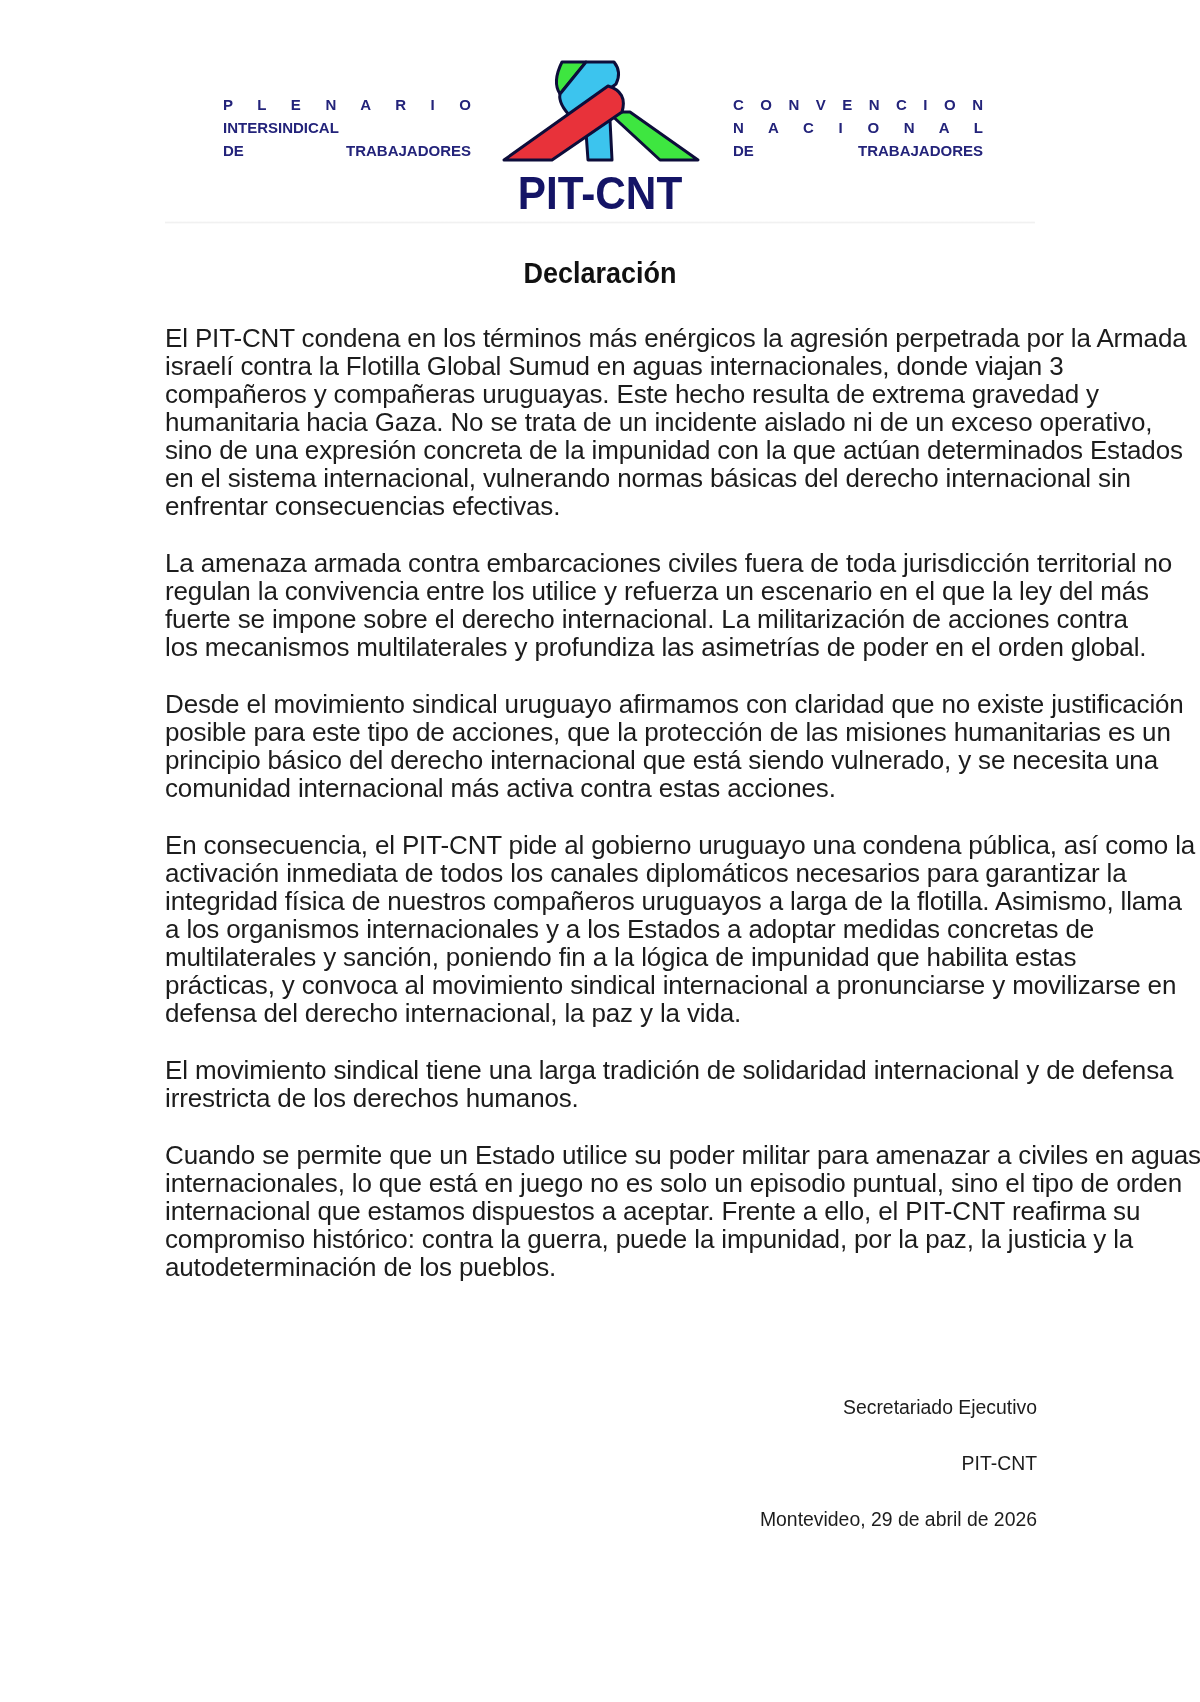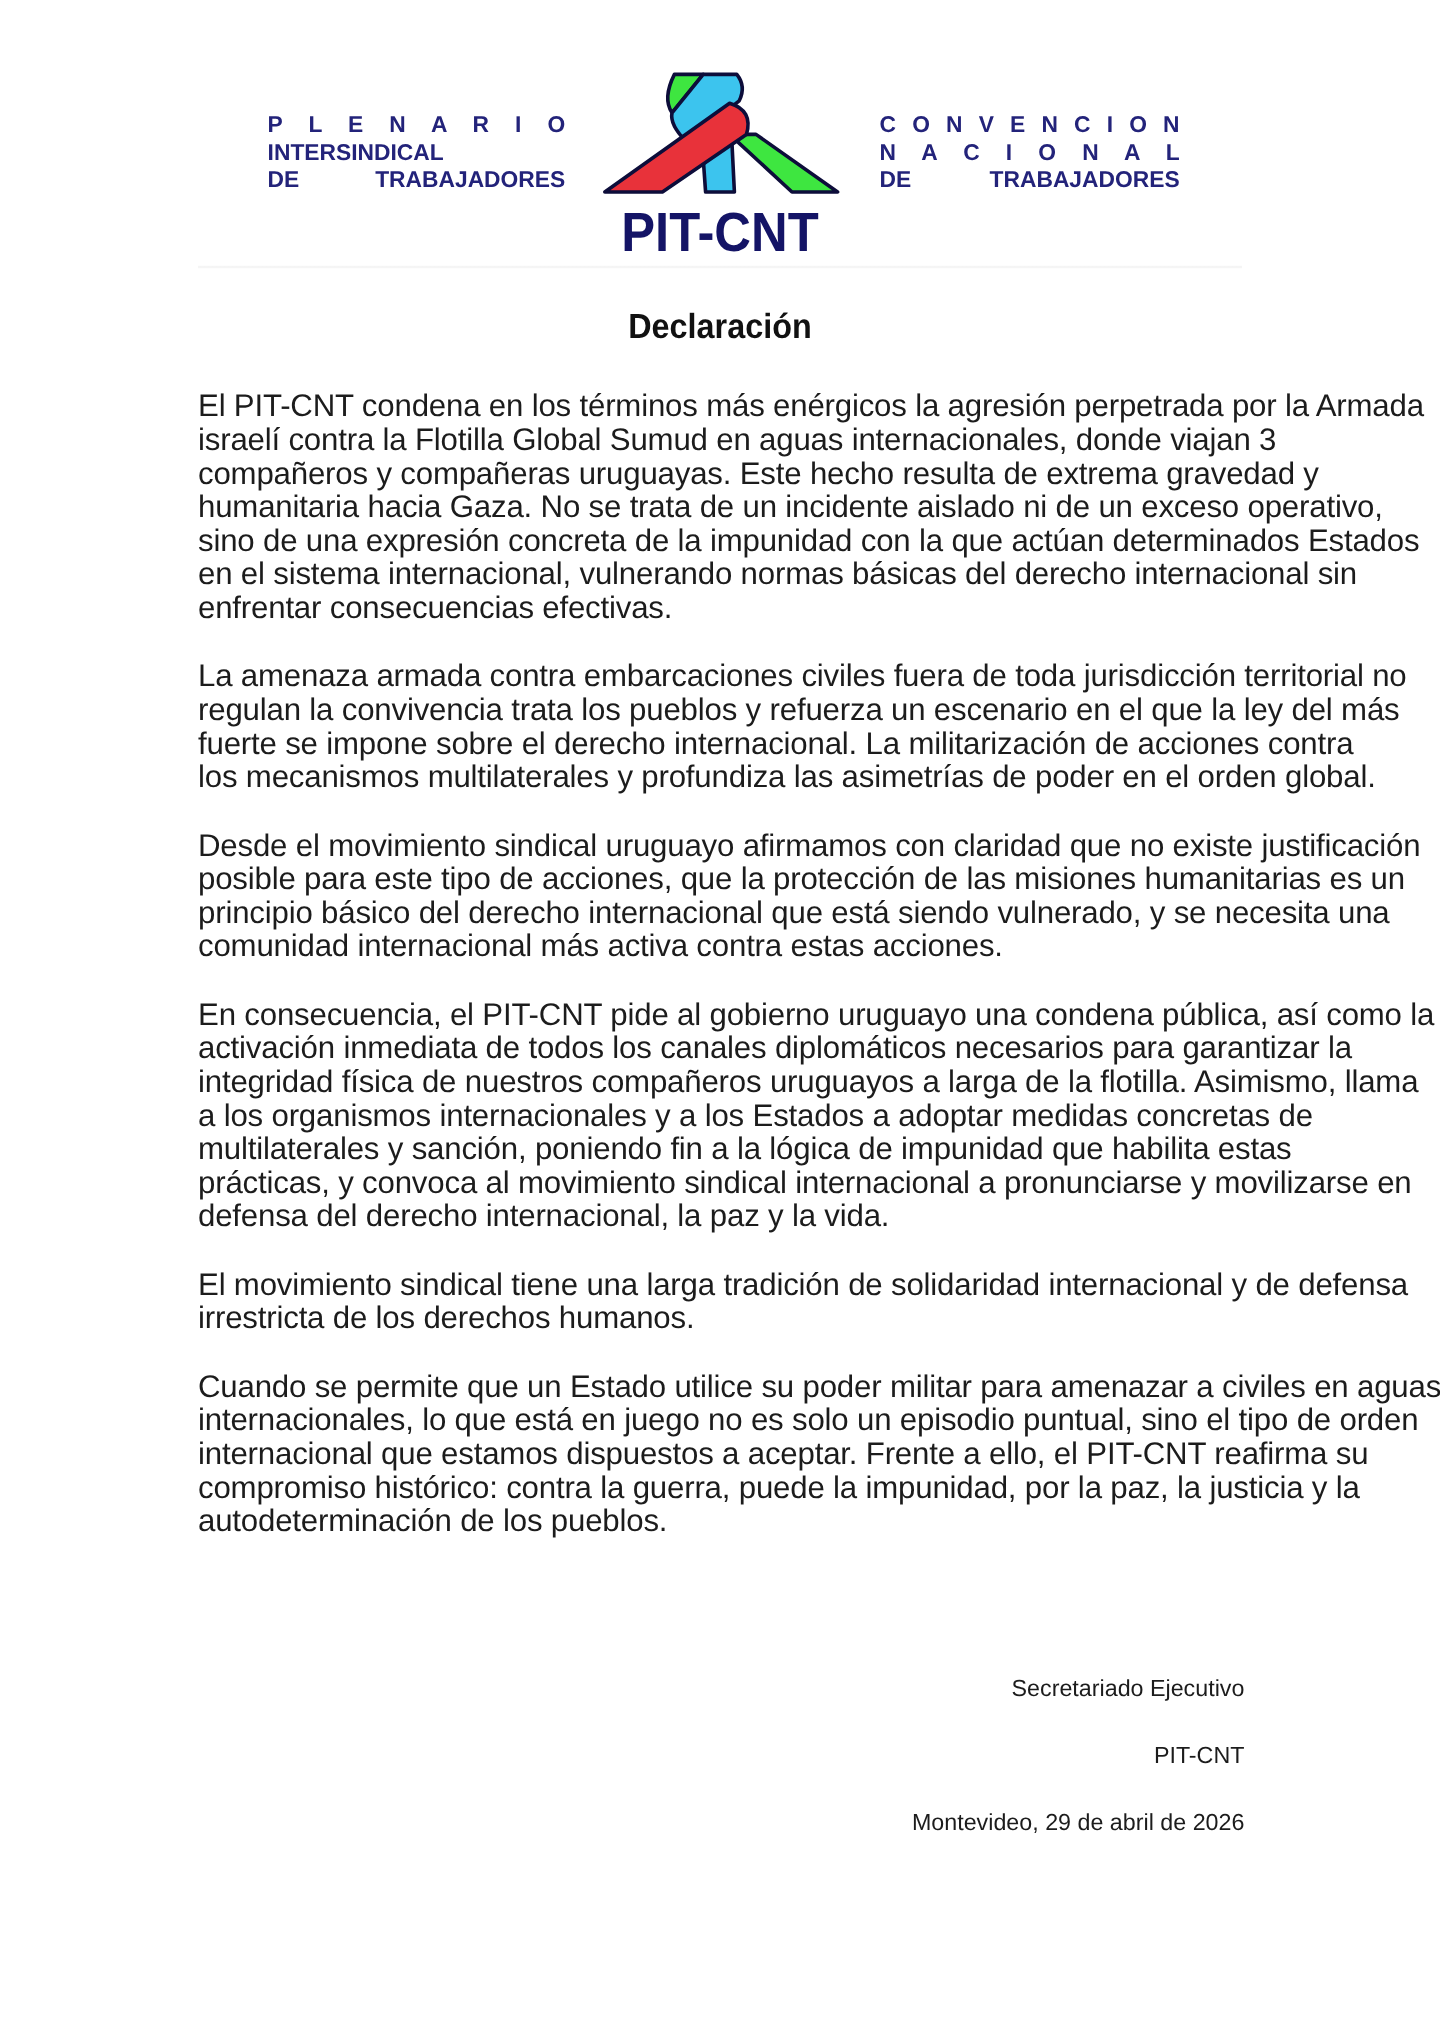--- a/index.html
+++ b/index.html
@@ -19,21 +19,21 @@
       position: absolute;
       left: 0; top: 0;
       width: 1200px;
       height: 230px;
     }
     .org-block {
       position: absolute;
       font-family: "Liberation Sans", sans-serif;
       font-weight: bold;
       color: #23237a;
-      font-size: 19px;
+      font-size: 15px;
       line-height: 23px;
     }
     .org-left { left: 223px; top: 93px; width: 248px; }
     .org-right { left: 733px; top: 93px; width: 250px; }
     .org-line { display: block; white-space: nowrap; text-align: justify; text-align-last: justify; height: 23px; }
     .logo-svg {
       position: absolute;
       left: 490px; top: 60px;
       width: 220px; height: 110px;
     }
@@ -144,21 +144,21 @@
       <span class="line">El PIT-CNT condena en los términos más enérgicos la agresión perpetrada por la Armada</span>
       <span class="line">israelí contra la Flotilla Global Sumud en aguas internacionales, donde viajan 3</span>
       <span class="line">compañeros y compañeras uruguayas. Este hecho resulta de extrema gravedad y</span>
       <span class="line">humanitaria hacia Gaza. No se trata de un incidente aislado ni de un exceso operativo,</span>
       <span class="line">sino de una expresión concreta de la impunidad con la que actúan determinados Estados</span>
       <span class="line">en el sistema internacional, vulnerando normas básicas del derecho internacional sin</span>
       <span class="line last">enfrentar consecuencias efectivas.</span>
     </p>
     <p class="para">
       <span class="line">La amenaza armada contra embarcaciones civiles fuera de toda jurisdicción territorial no</span>
-      <span class="line">regulan la convivencia trata los pueblos y refuerza un escenario en el que la ley del más</span>
+      <span class="line">regulan la convivencia entre los utilice y refuerza un escenario en el que la ley del más</span>
       <span class="line">fuerte se impone sobre el derecho internacional. La militarización de acciones contra</span>
       <span class="line last">los mecanismos multilaterales y profundiza las asimetrías de poder en el orden global.</span>
     </p>
     <p class="para">
       <span class="line">Desde el movimiento sindical uruguayo afirmamos con claridad que no existe justificación</span>
       <span class="line">posible para este tipo de acciones, que la protección de las misiones humanitarias es un</span>
       <span class="line">principio básico del derecho internacional que está siendo vulnerado, y se necesita una</span>
       <span class="line last">comunidad internacional más activa contra estas acciones.</span>
     </p>
     <p class="para">

